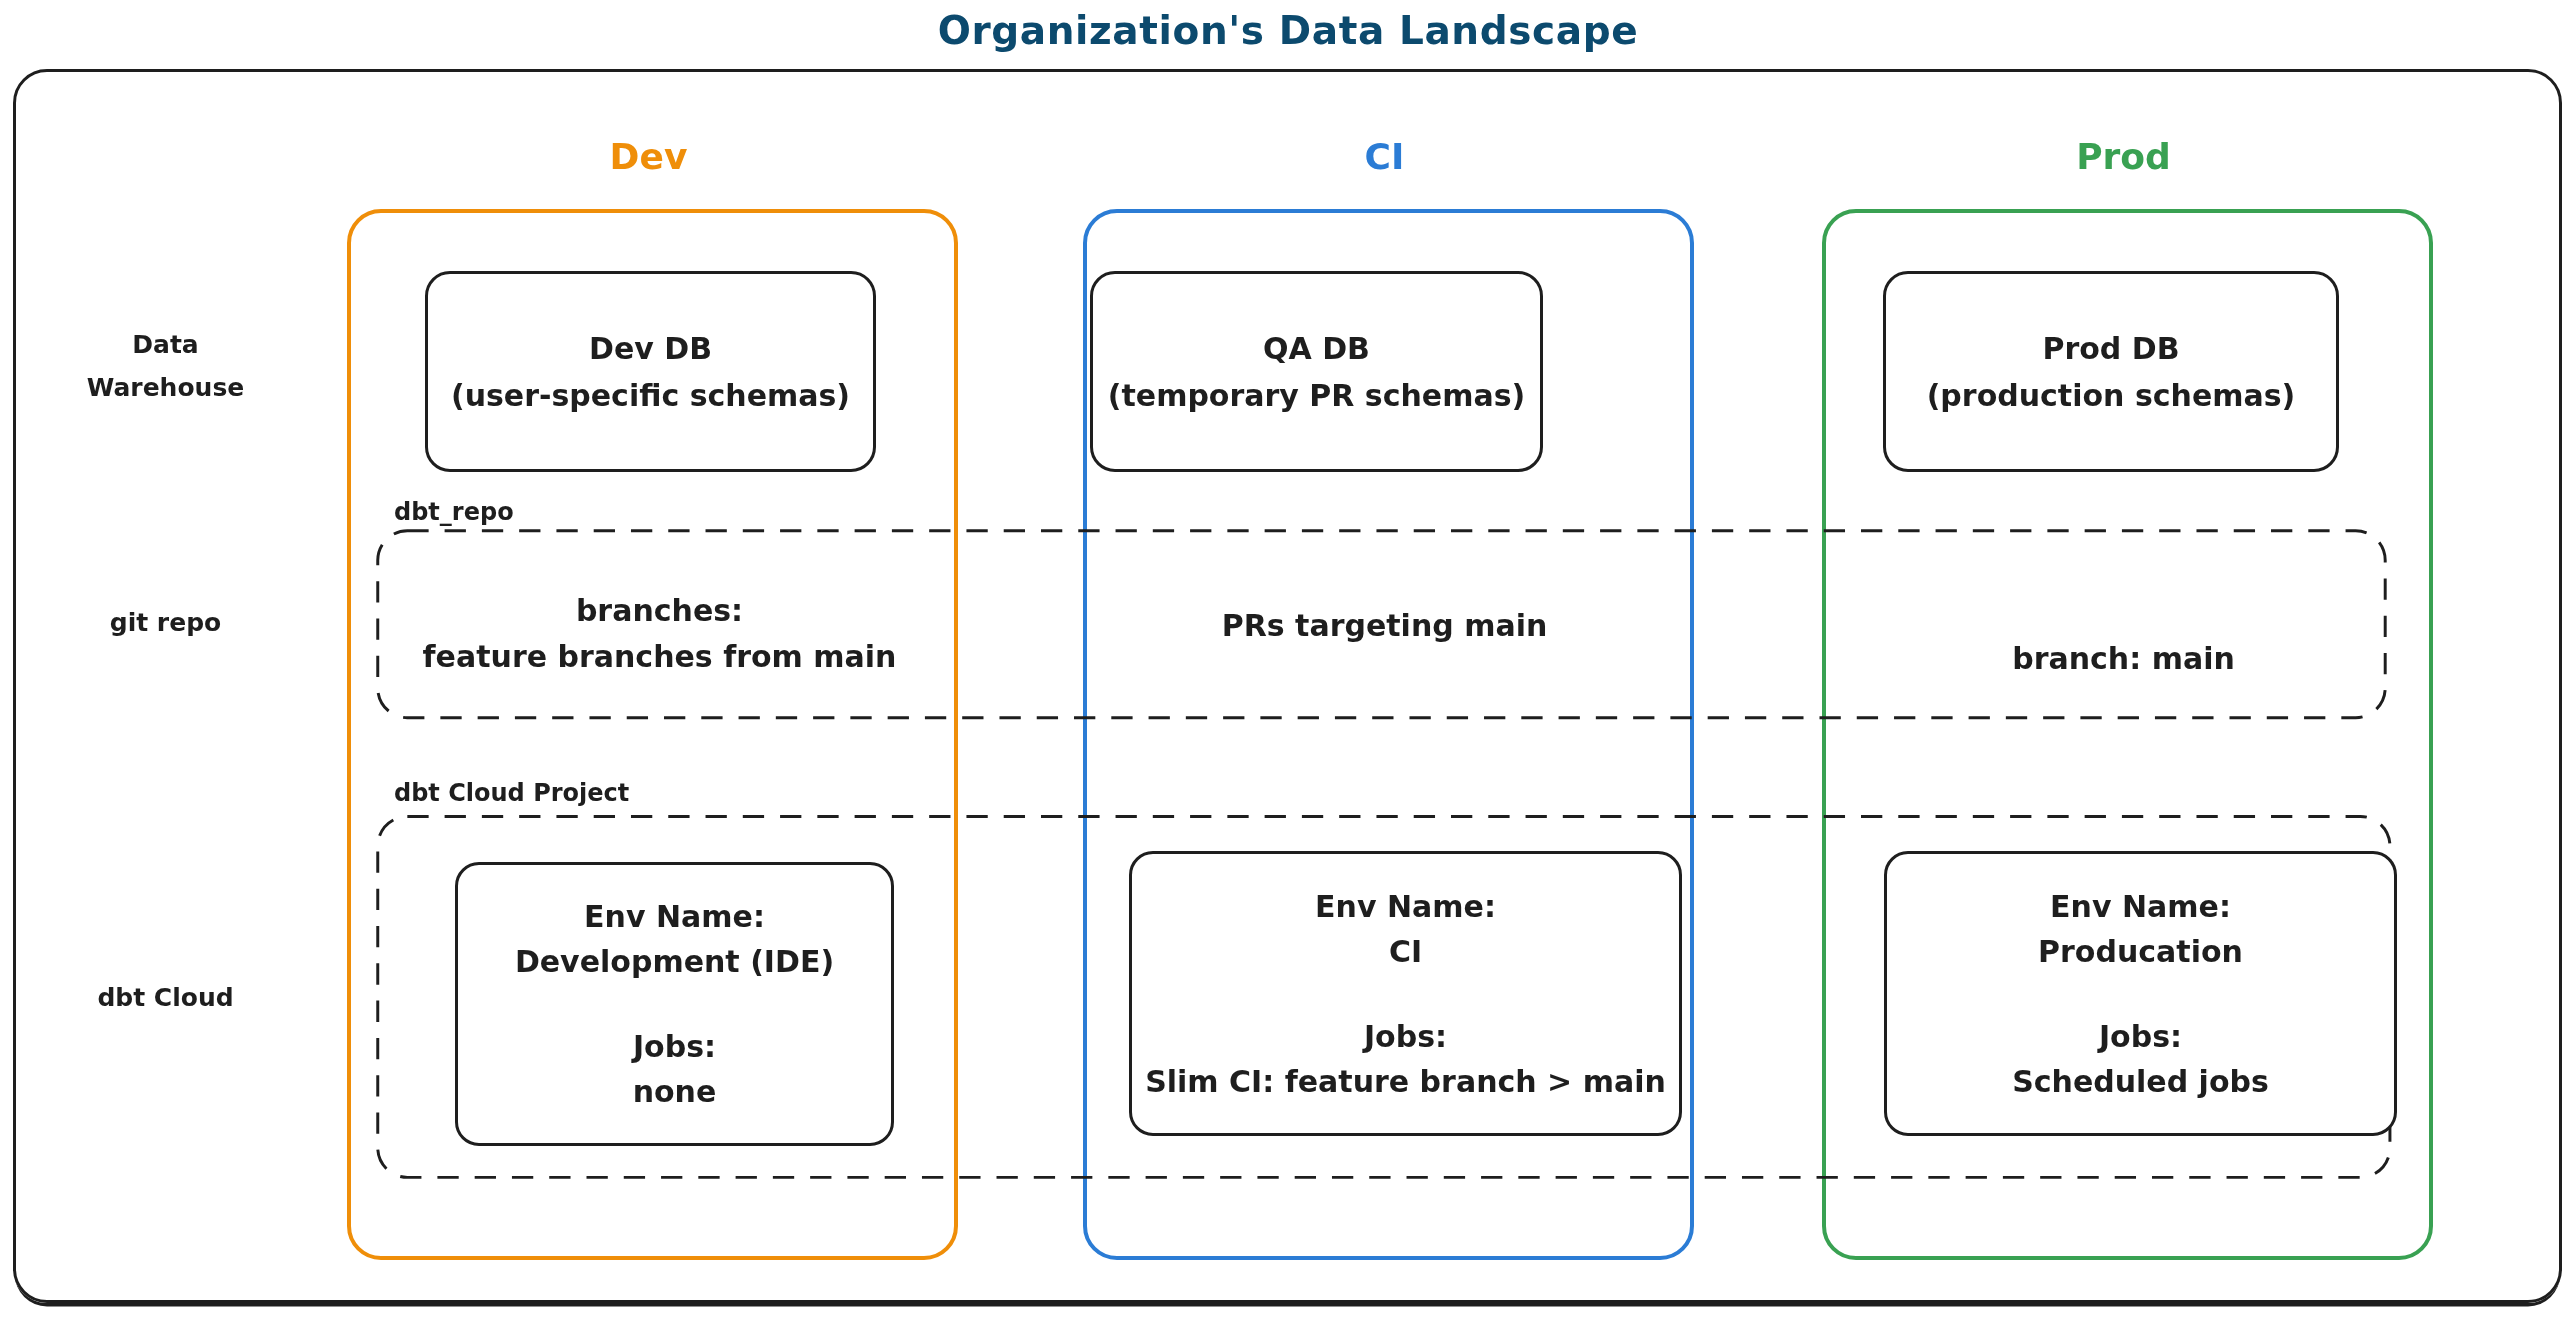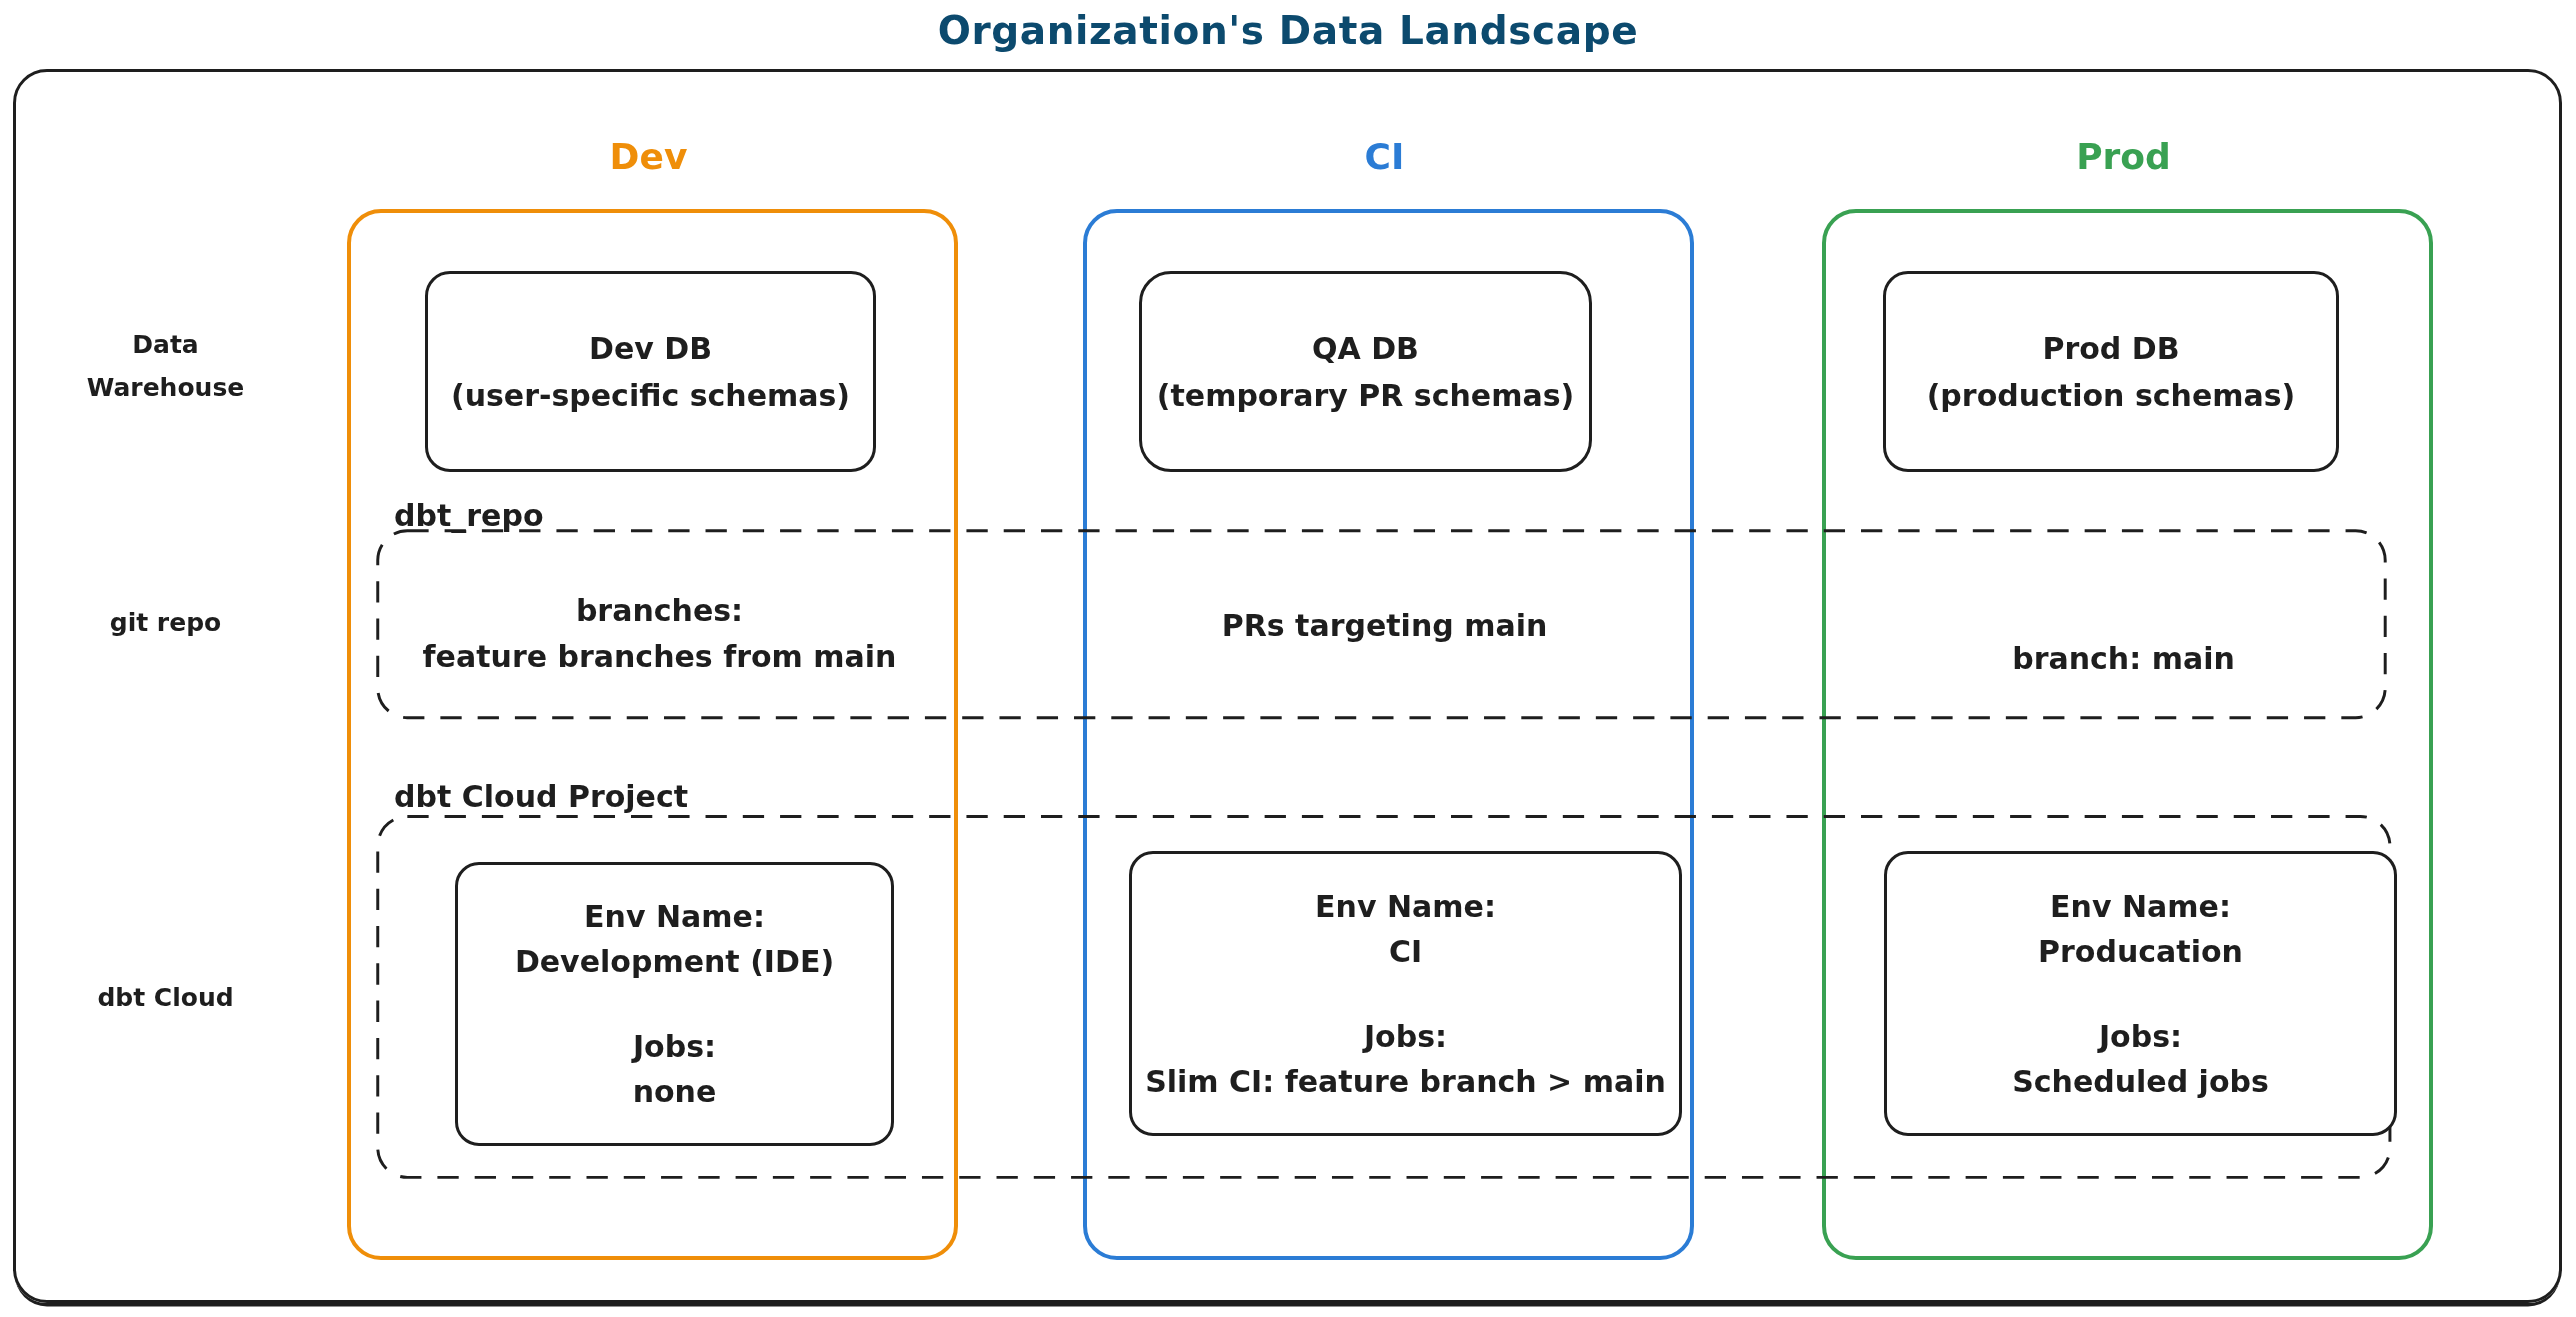--- a/index.html
+++ b/index.html
@@ -88,34 +88,34 @@
     flex-direction: column;
     align-items: center;
     justify-content: center;
     text-align: center;
     font-size: 30px;
     font-weight: 600;
     line-height: 47px;
     background: #ffffff;
   }
   .db-box.dev  { left: 425px;  width: 445px; }
-  .db-box.ci   { left: 1139px; width: 447px; border-radius: 32px; }
+  .db-box.ci   { left: 1090px; width: 447px; }
   .db-box.prod { left: 1883px; width: 450px; }
   
   .bands-svg {
     position: absolute;
     left: 0;
     top: 0;
     width: 2576px;
     height: 1317px;
     pointer-events: none;
   }
   .band-label {
     position: absolute;
-    font-size: 30px;
+    font-size: 24px;
     font-weight: 600;
     color: #1e1e1e;
   }
   .band-label.repo    { left: 394px; top: 498px; }
   .band-label.project { left: 394px; top: 779px; }
   
   .git-text {
     position: absolute;
     width: 603px;
     text-align: center;

